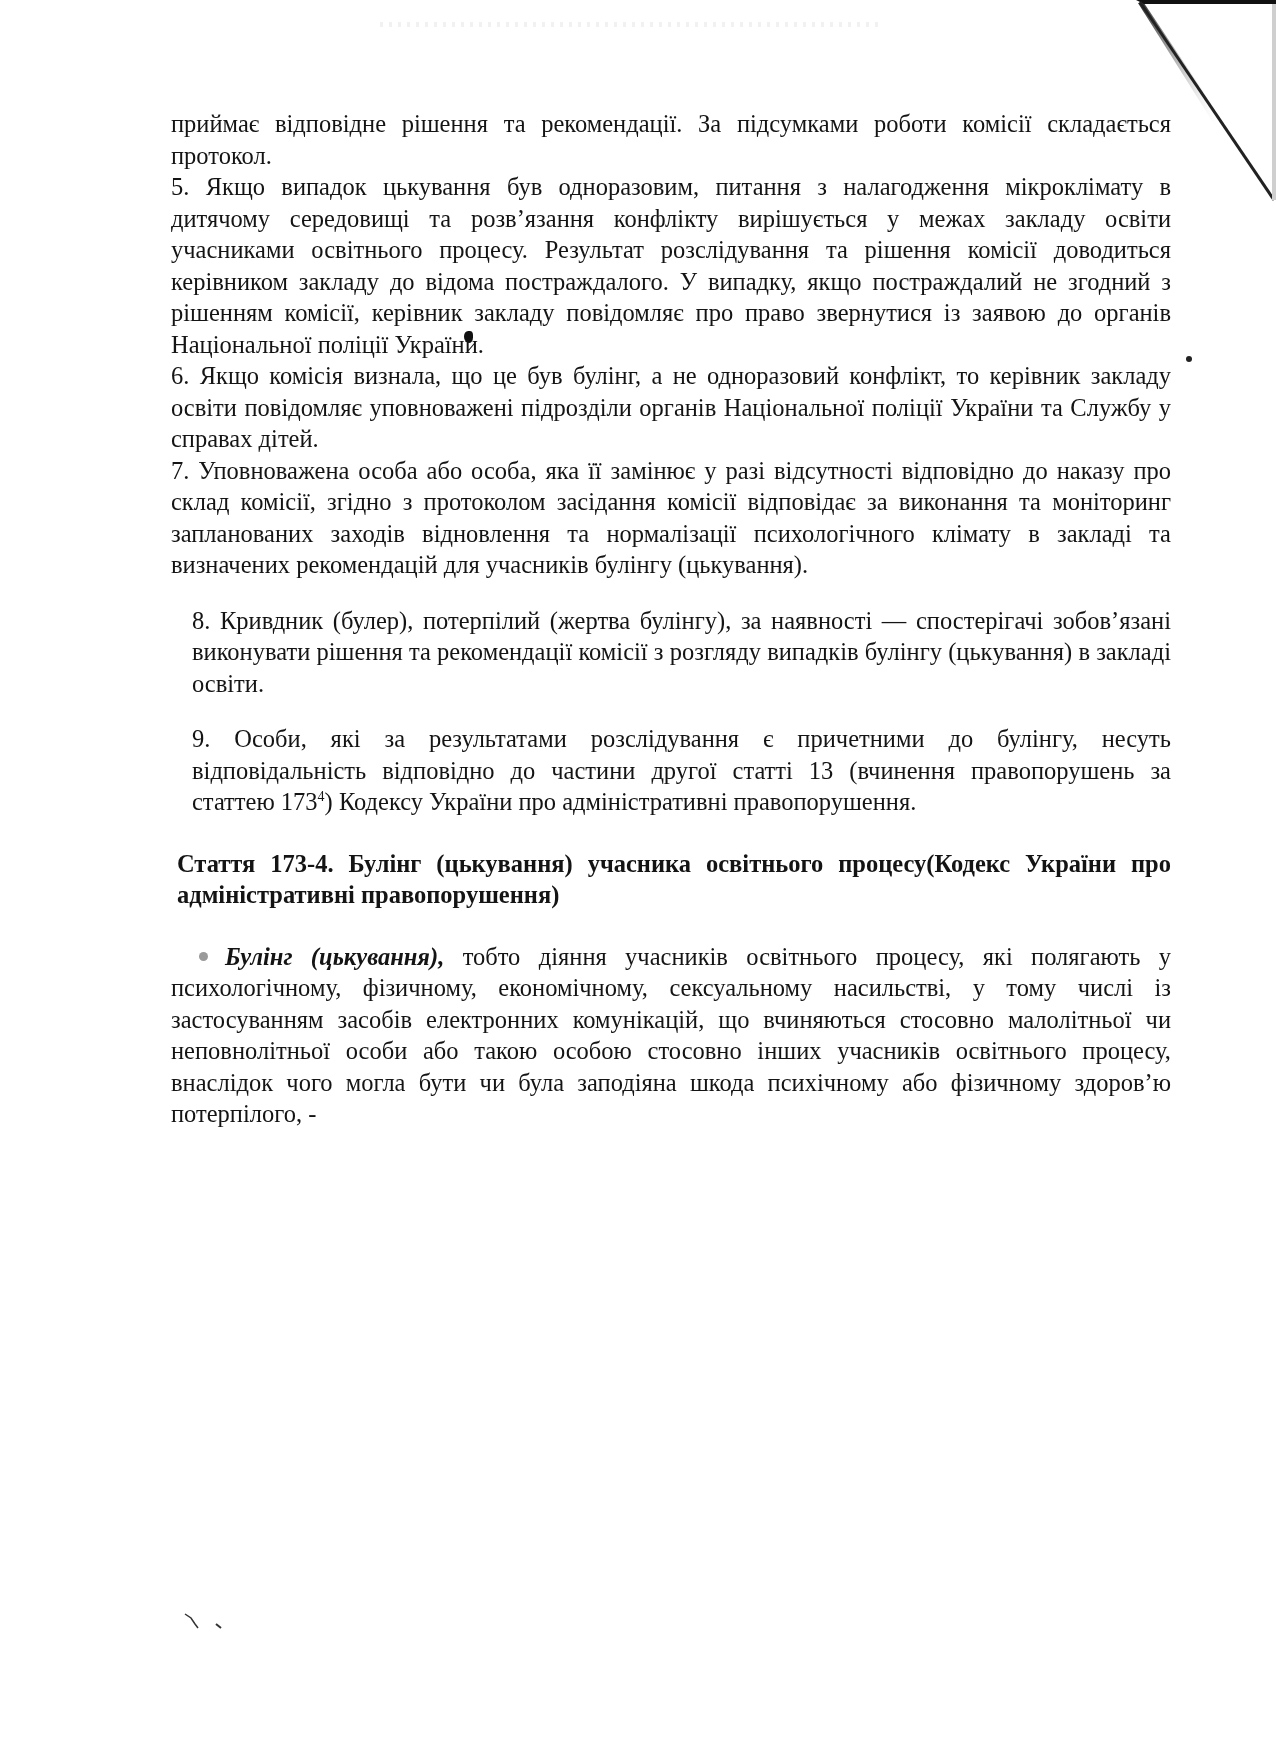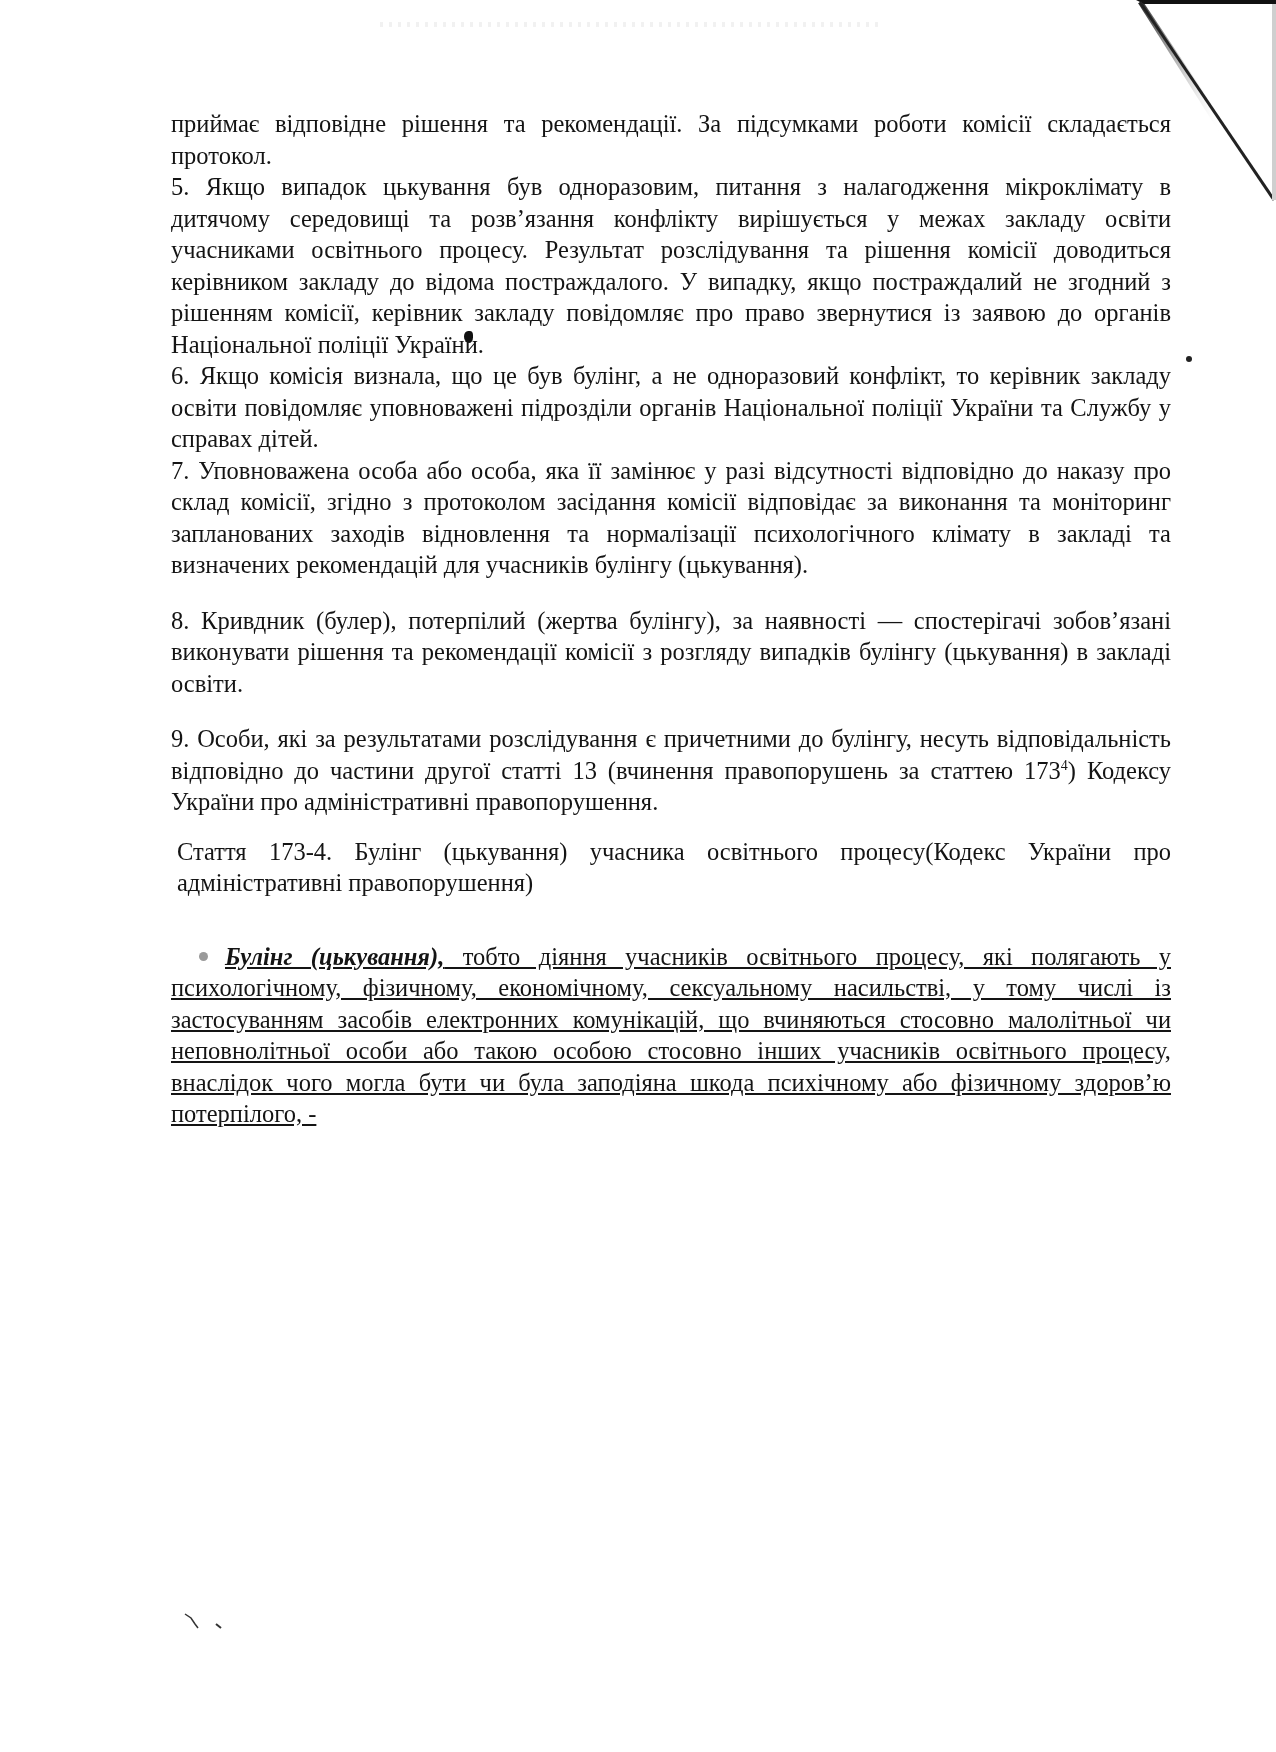--- a/index.html
+++ b/index.html
@@ -7,28 +7,28 @@
       width: 1276px; height: 1752px; position: relative; overflow: hidden;
       background: #ffffff;
       font-family: "Liberation Serif", "DejaVu Serif", serif;
       color: #141414;
     }
     .page {
       position: absolute; left: 171px; top: 108px; width: 1000px;
       font-size: 24.5px; line-height: 31.5px;
     }
     .para { margin: 0; text-align: justify; text-align-last: left; }
-    .gap { margin-top: 24px; }
+    .gap { margin-top: 24px; margin-left: 21px; }
     .num4 { display: inline-block; width: 52px; }
     sup { font-size: 14px; line-height: 0; vertical-align: 9px; }
     .heading {
-      font-weight: normal; margin-top: 18px; padding-left: 6px;
+      font-weight: bold; margin-top: 30px; padding-left: 6px;
       text-align: justify; text-align-last: left;
     }
-    .bullet-para { margin-top: 42px; text-indent: 28px; text-align: justify; text-align-last: left; position: relative; text-decoration: underline; }
+    .bullet-para { margin-top: 30px; text-indent: 28px; text-align: justify; text-align-last: left; position: relative; }
     .bullet {
       position: absolute; left: 28px; top: 11px; width: 9px; height: 9px;
       border-radius: 50%; background: #9a9a9a;
     }
     .term { font-weight: bold; font-style: italic; padding-left: 26px; }
     
     .fold {
       position: absolute; right: 0; top: 0; width: 140px; height: 210px;
     }
     .top-noise {

